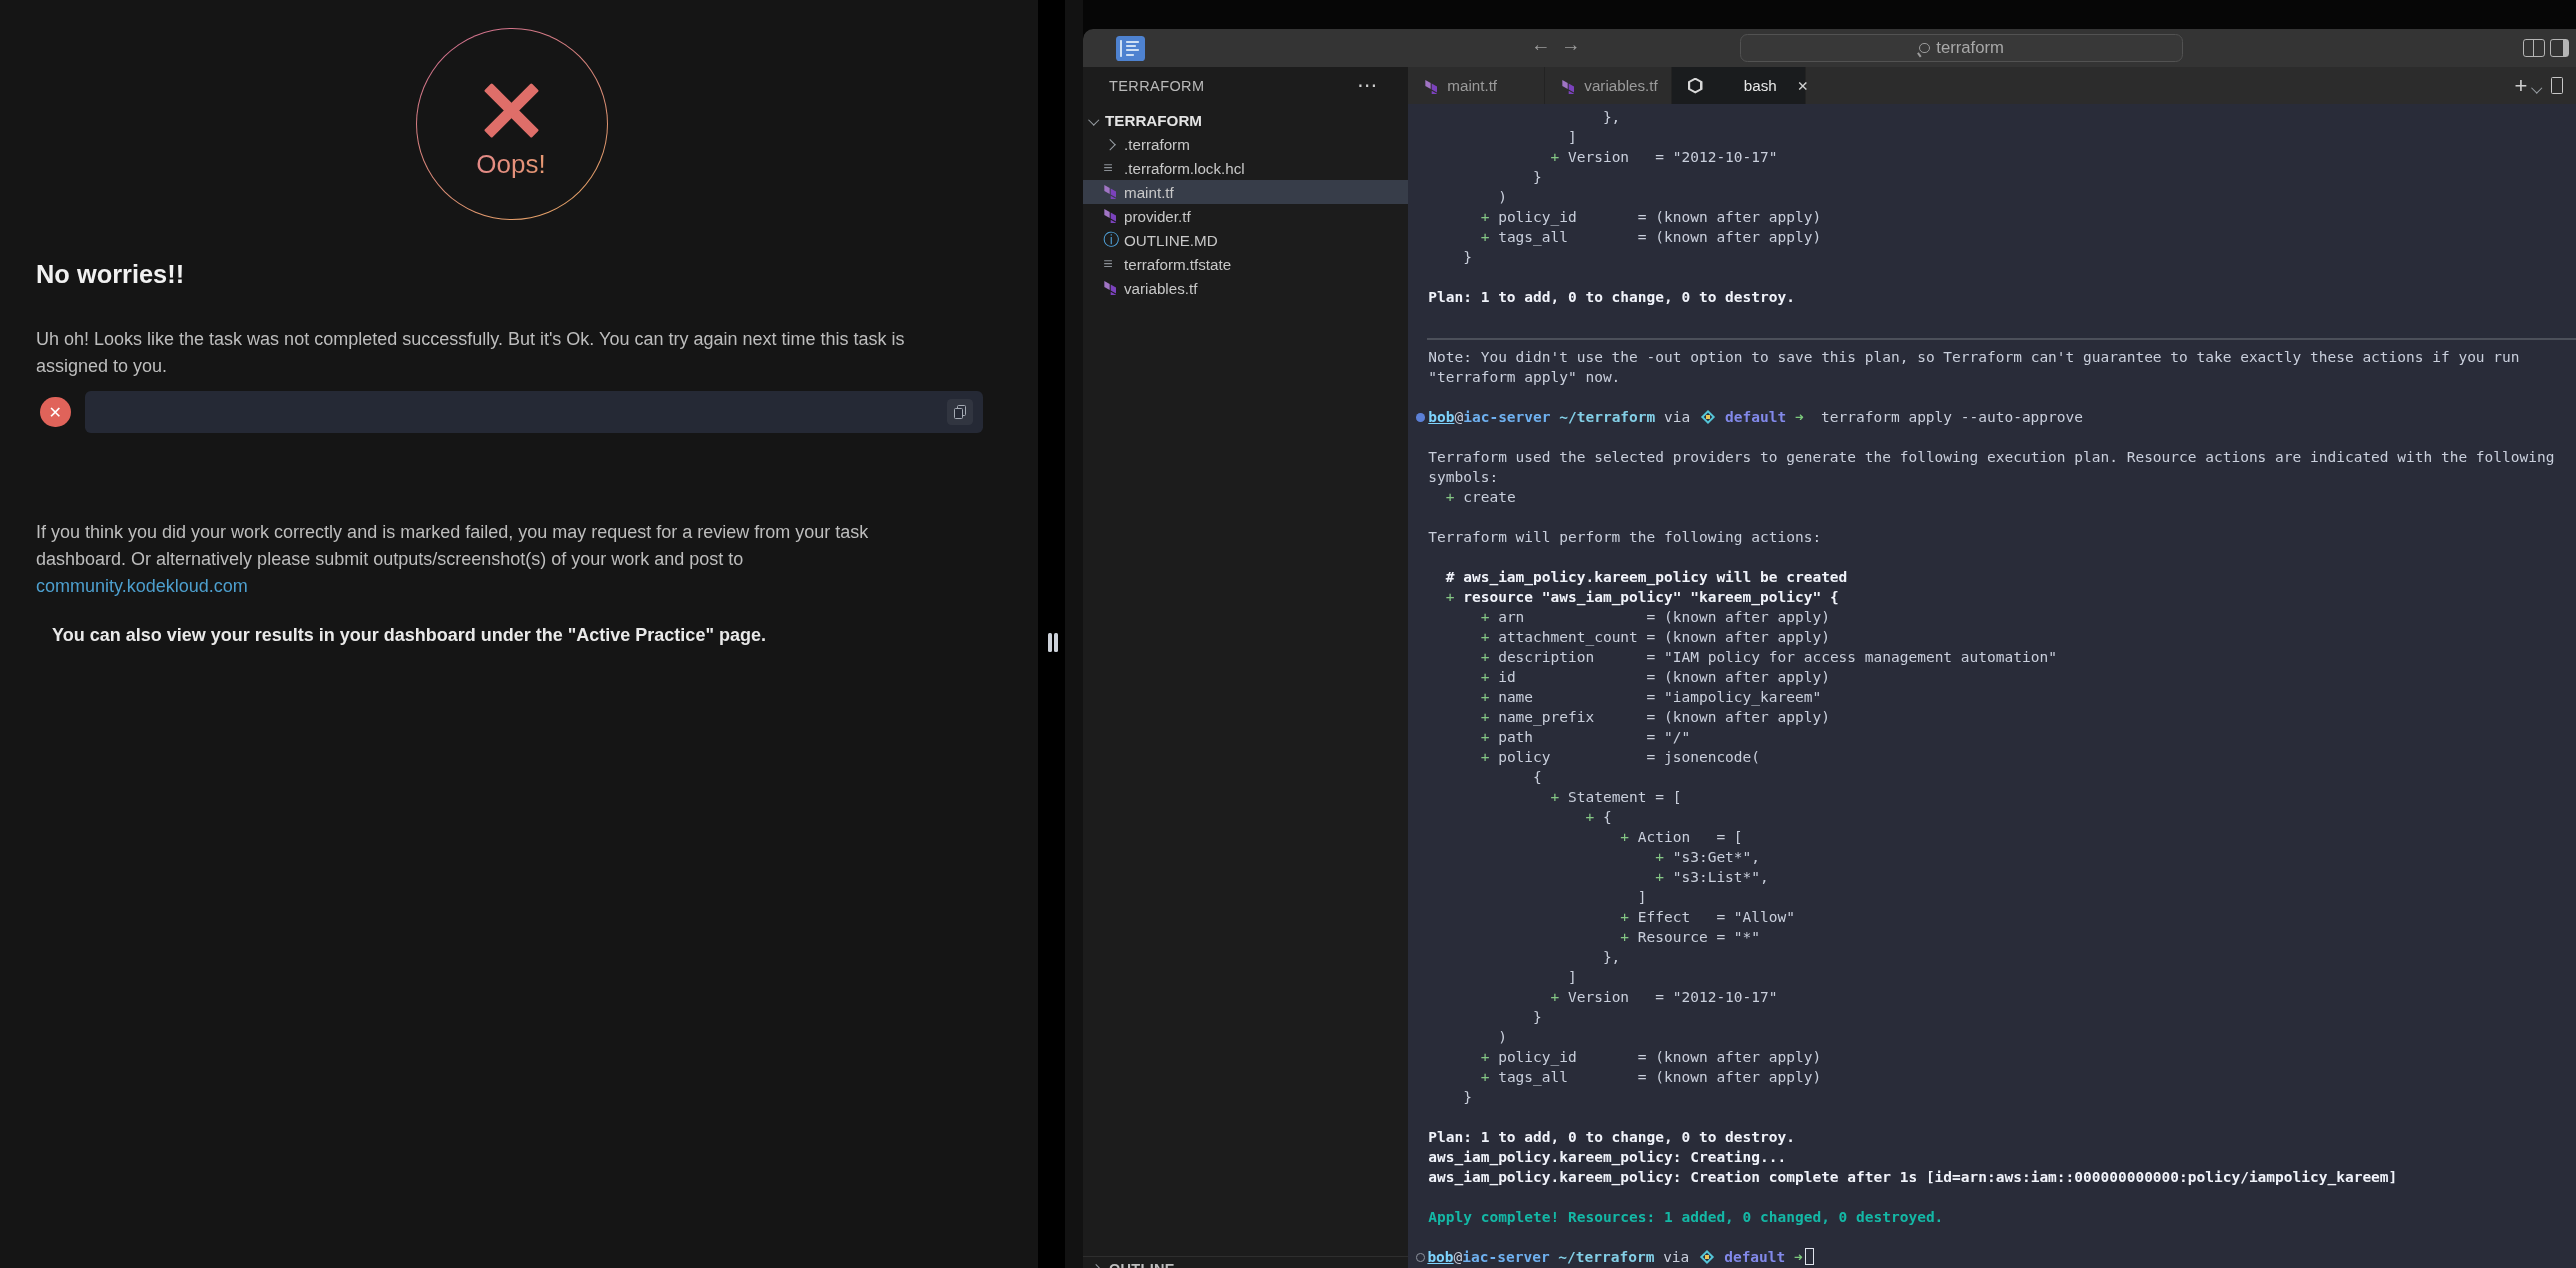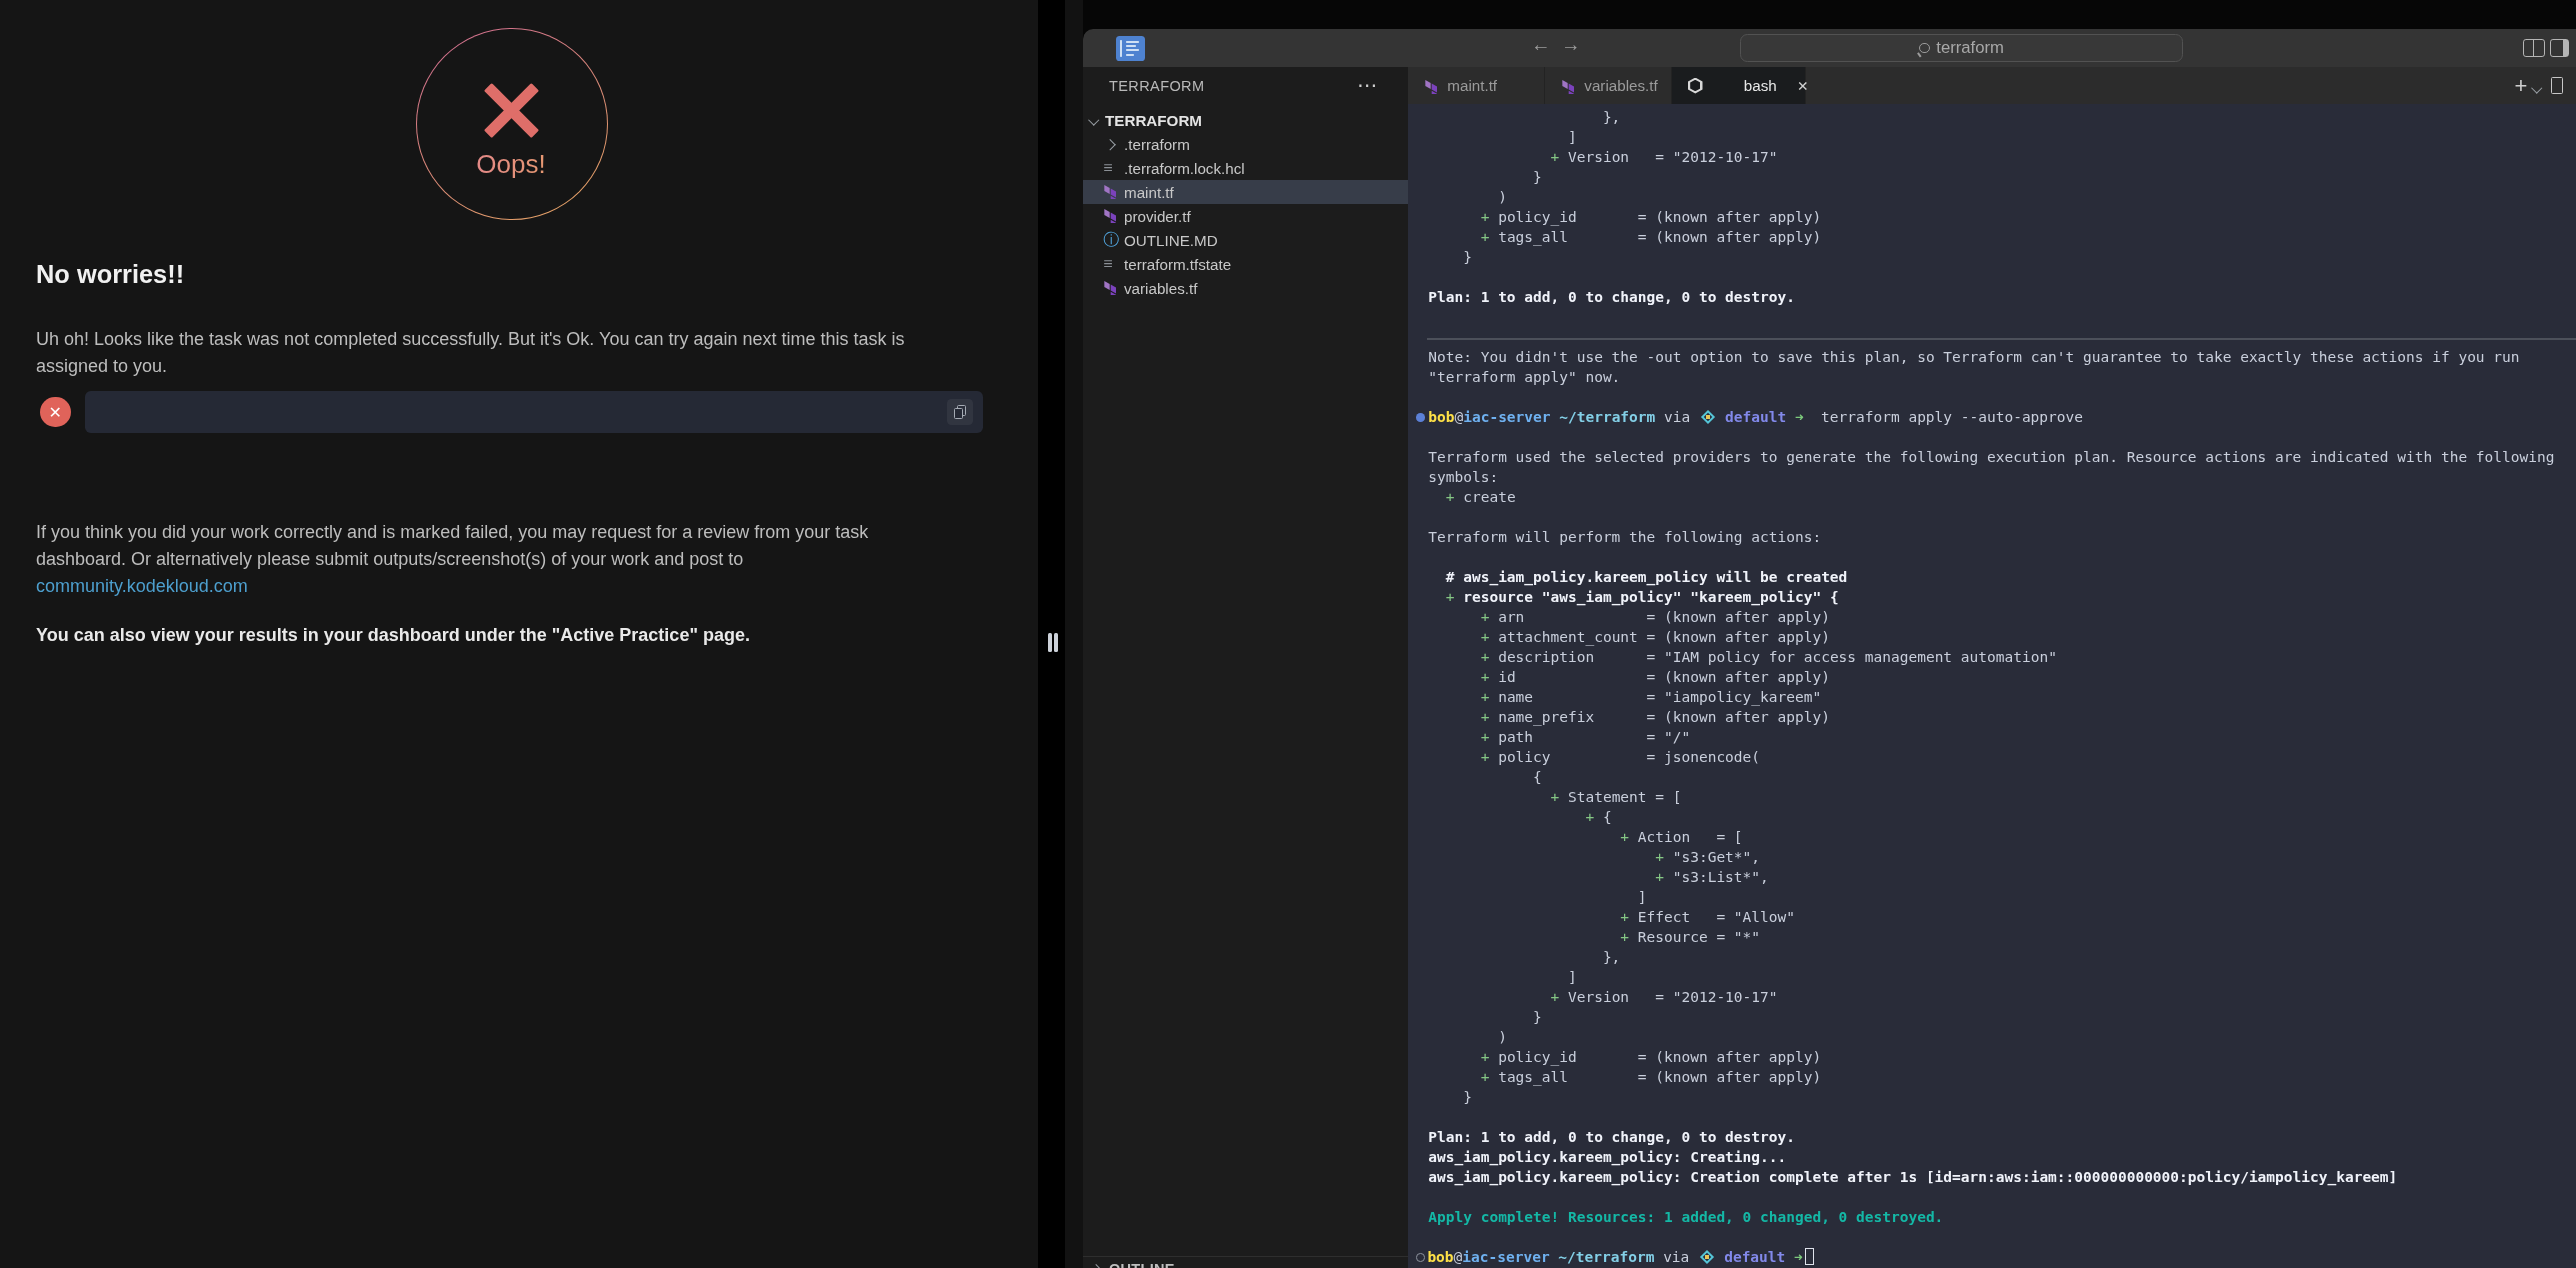--- a/index.html
+++ b/index.html
@@ -15,21 +15,21 @@
   #xbar1{transform:rotate(45deg);}
   #xbar2{transform:rotate(-45deg);}
   #oops-text{position:absolute;left:416px;top:149px;width:190px;text-align:center;
     font-size:26px;font-weight:400;
     background:linear-gradient(90deg,#e07d9a,#e9a45f);-webkit-background-clip:text;background-clip:text;color:transparent;}
   #nw-heading{position:absolute;left:36px;top:260px;font-size:25.4px;font-weight:bold;color:#f1f1f1;}
   .lp-para{position:absolute;left:36px;width:922px;font-size:18px;line-height:27px;color:#bdbdbd;}
   #lp-para1{top:308px;}
   #lp-para2{top:448px;}
   #lp-para3{top:501px;}
-  #lp-para4{top:604px;color:#e9e9e9;font-weight:600;}
+  #lp-para4{top:604px;color:#e9e9e9;font-weight:600;margin-left:16px;}
   #lp-link{color:#4d9fce;text-decoration:none;cursor:pointer;}
   #error-row{position:absolute;left:40px;top:390px;width:943px;height:44px;display:flex;align-items:center;}
   #error-circle{width:30.5px;height:30.5px;border-radius:50%;background:#e0635a;color:#fff;flex:0 0 30.5px;
     display:flex;align-items:center;justify-content:center;font-size:16px;}
   #error-box{position:relative;margin-left:14.5px;flex:1;height:42px;background:#252935;border-radius:5.8px;}
   #error-text{position:absolute;left:19px;top:0;line-height:42px;color:#f2f2f2;font-weight:bold;
     font-family:"DejaVu Sans Mono", monospace;font-size:13px;white-space:pre;}
   #copy-btn{position:absolute;right:10.2px;top:8px;width:26px;height:26px;border-radius:4.4px;
     background:rgba(255,255,255,.06);display:flex;align-items:center;justify-content:center;cursor:pointer;}
   .copy-glyph{position:relative;width:12.3px;height:13.8px;}
@@ -99,21 +99,21 @@
   #tab-chevron{margin-left:5.8px;margin-top:4.4px;cursor:pointer;}
   #tab-split{margin-left:10.2px;width:10.2px;height:14.5px;border:1.5px solid #c8c8c8;border-radius:1.5px;cursor:pointer;}
   
   #terminal{position:absolute;left:325px;top:75px;width:1168px;height:1165px;background:#292c39;}
   #term-content{position:absolute;left:20.3px;top:2.9px;font-family:"DejaVu Sans Mono","DejaVu Sans",monospace;
     font-size:14.5px;line-height:20px;color:#c9cfdc;white-space:pre;}
   .tl{height:20px;}
   .tl .b{color:#f0f3fa;font-weight:bold;}
   .tl .g{color:#85c785;}
   .tl .gb{color:#14b8a6;font-weight:bold;}
-  .tl .y{color:#fde047;font-weight:bold;}
+  .tl .y{color:#7dd3fc;font-weight:bold;text-decoration:underline;}
   .tl .bl{color:#6fb1f0;font-weight:bold;}
   .tl .cy{color:#83cfe6;font-weight:bold;}
   .tl .pu{color:#8289ea;font-weight:bold;}
   .tl .ar{color:#7cc97c;font-weight:bold;}
   .dot{display:inline-block;width:8.7px;height:8.7px;border-radius:50%;background:#5b80d6;margin-left:-12.3px;margin-right:3.6px;}
   .odot{display:inline-block;width:6.5px;height:6.5px;border-radius:50%;border:1.5px solid #8d939e;margin-left:-12.3px;margin-right:2.9px;}
   .tficon{display:inline-block;width:13px;height:13px;margin:0 2.2px;position:relative;top:1.5px;}
   .tficon::before{content:"";position:absolute;inset:1.5px;transform:rotate(45deg);border:2.2px solid #55c6d8;box-sizing:border-box;}
   .tficon::after{content:"";position:absolute;left:5.1px;top:5.1px;width:3.6px;height:3.6px;background:#e6c659;}
   .cursor{display:inline-block;width:7.3px;height:15.2px;border:1.5px solid #dfe3ec;vertical-align:text-bottom;margin-left:2.2px;}

